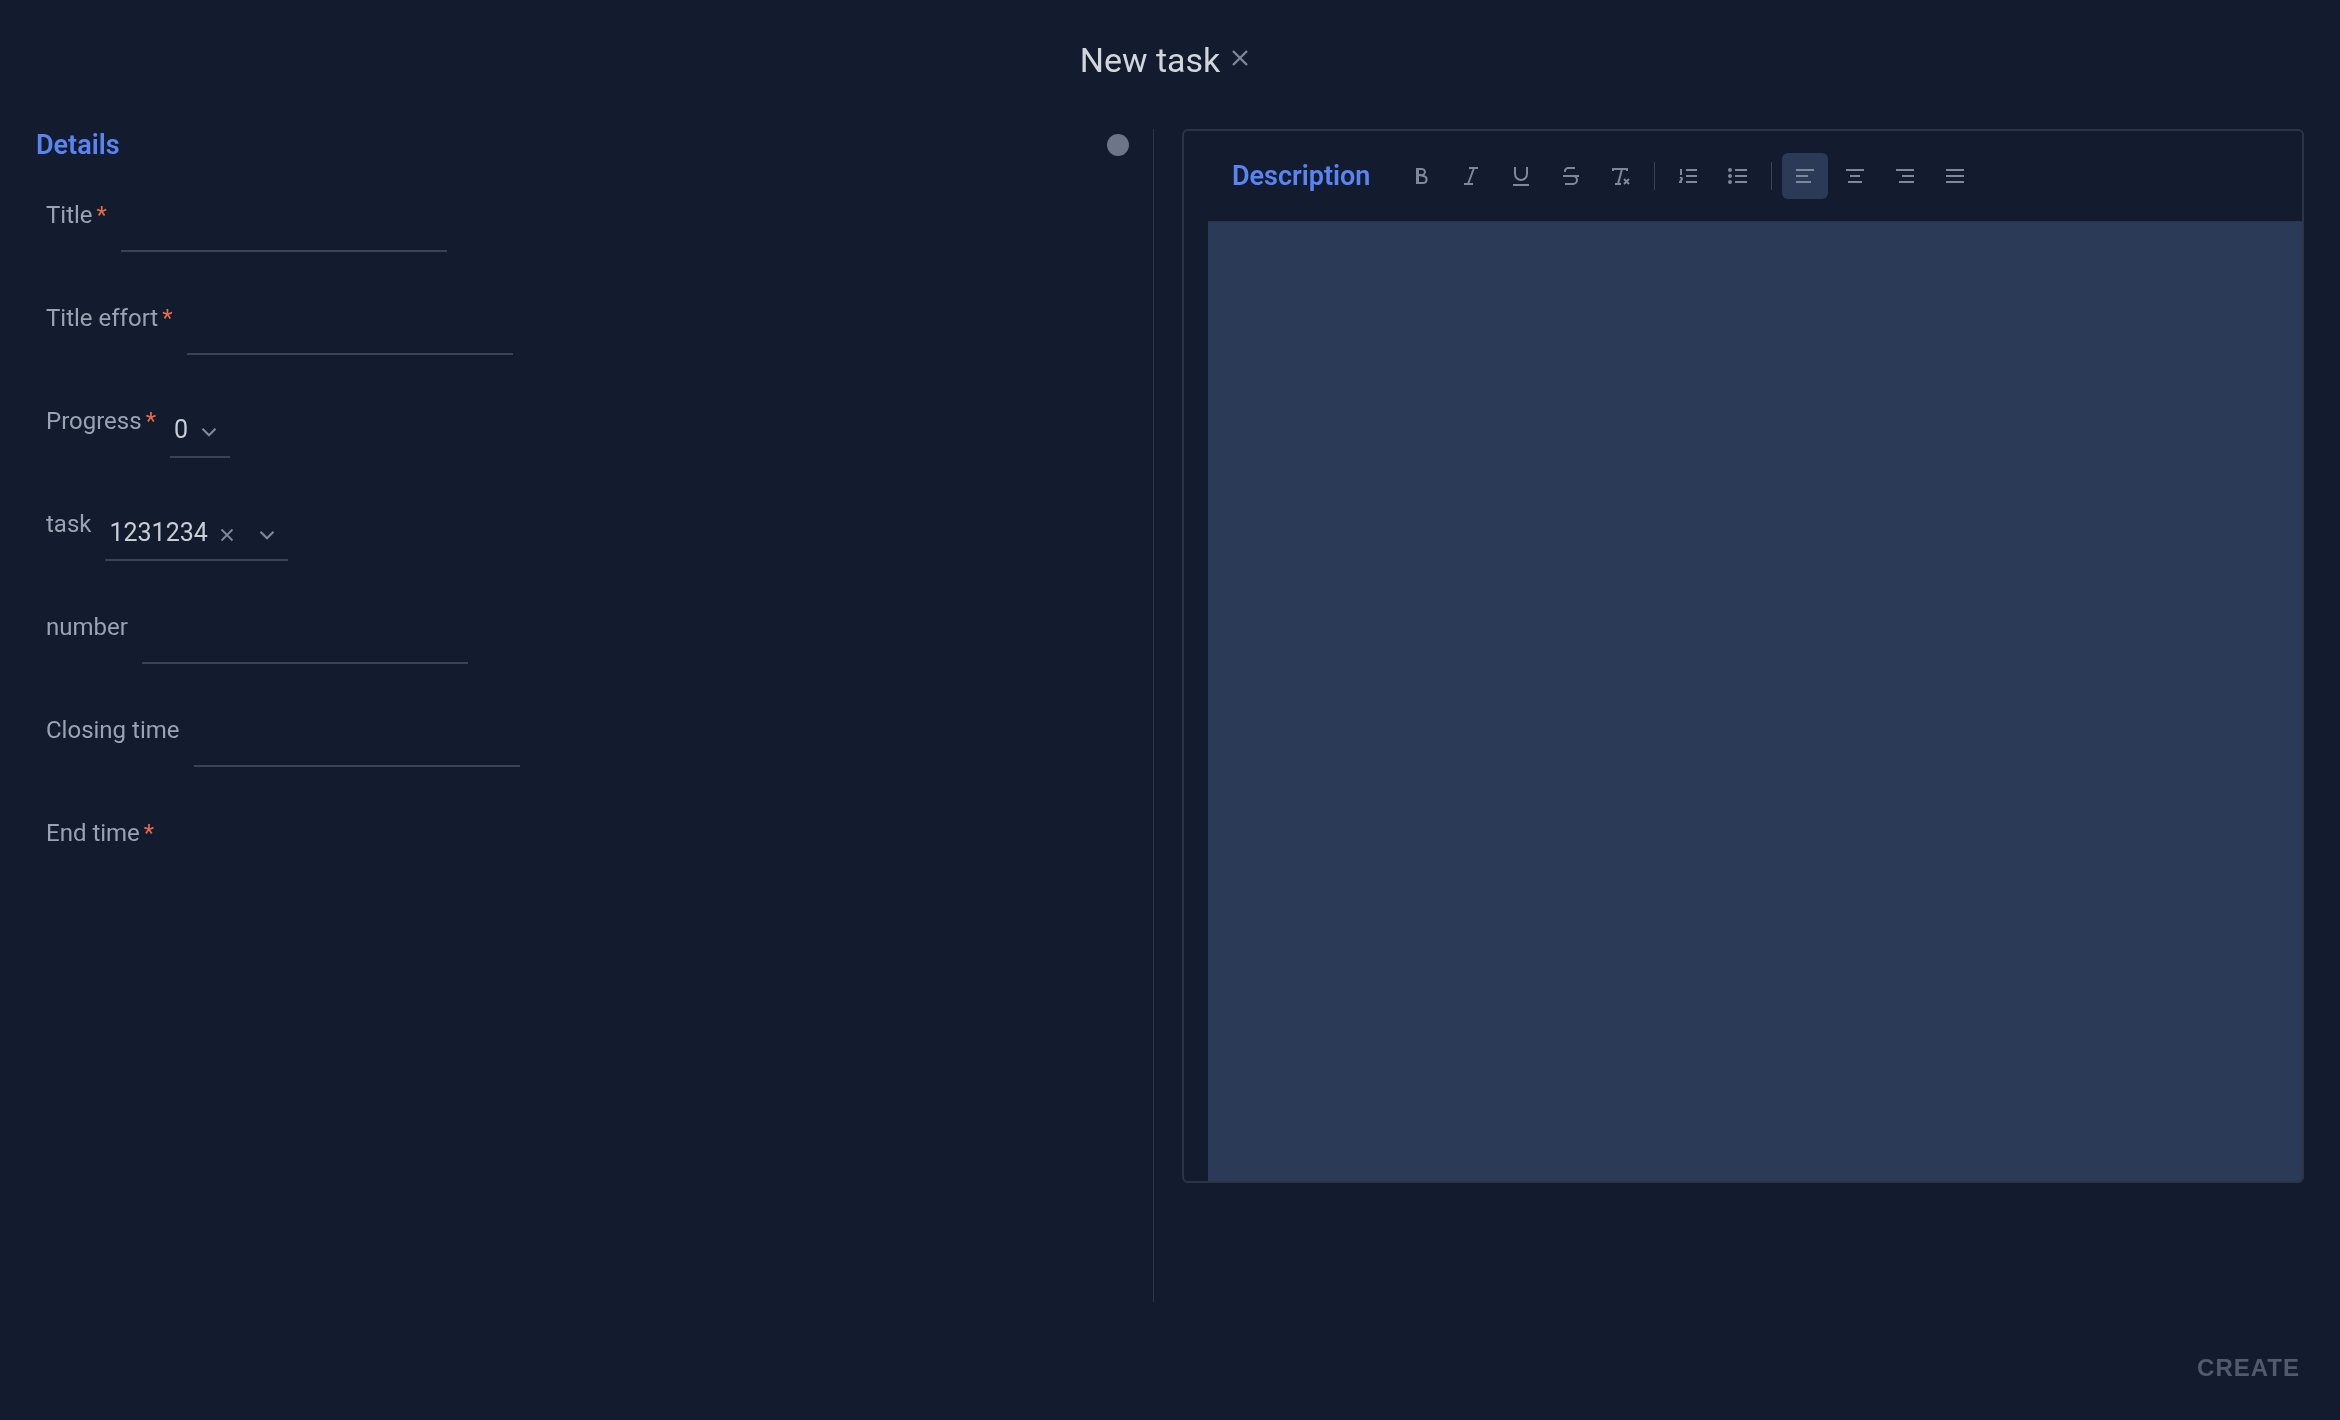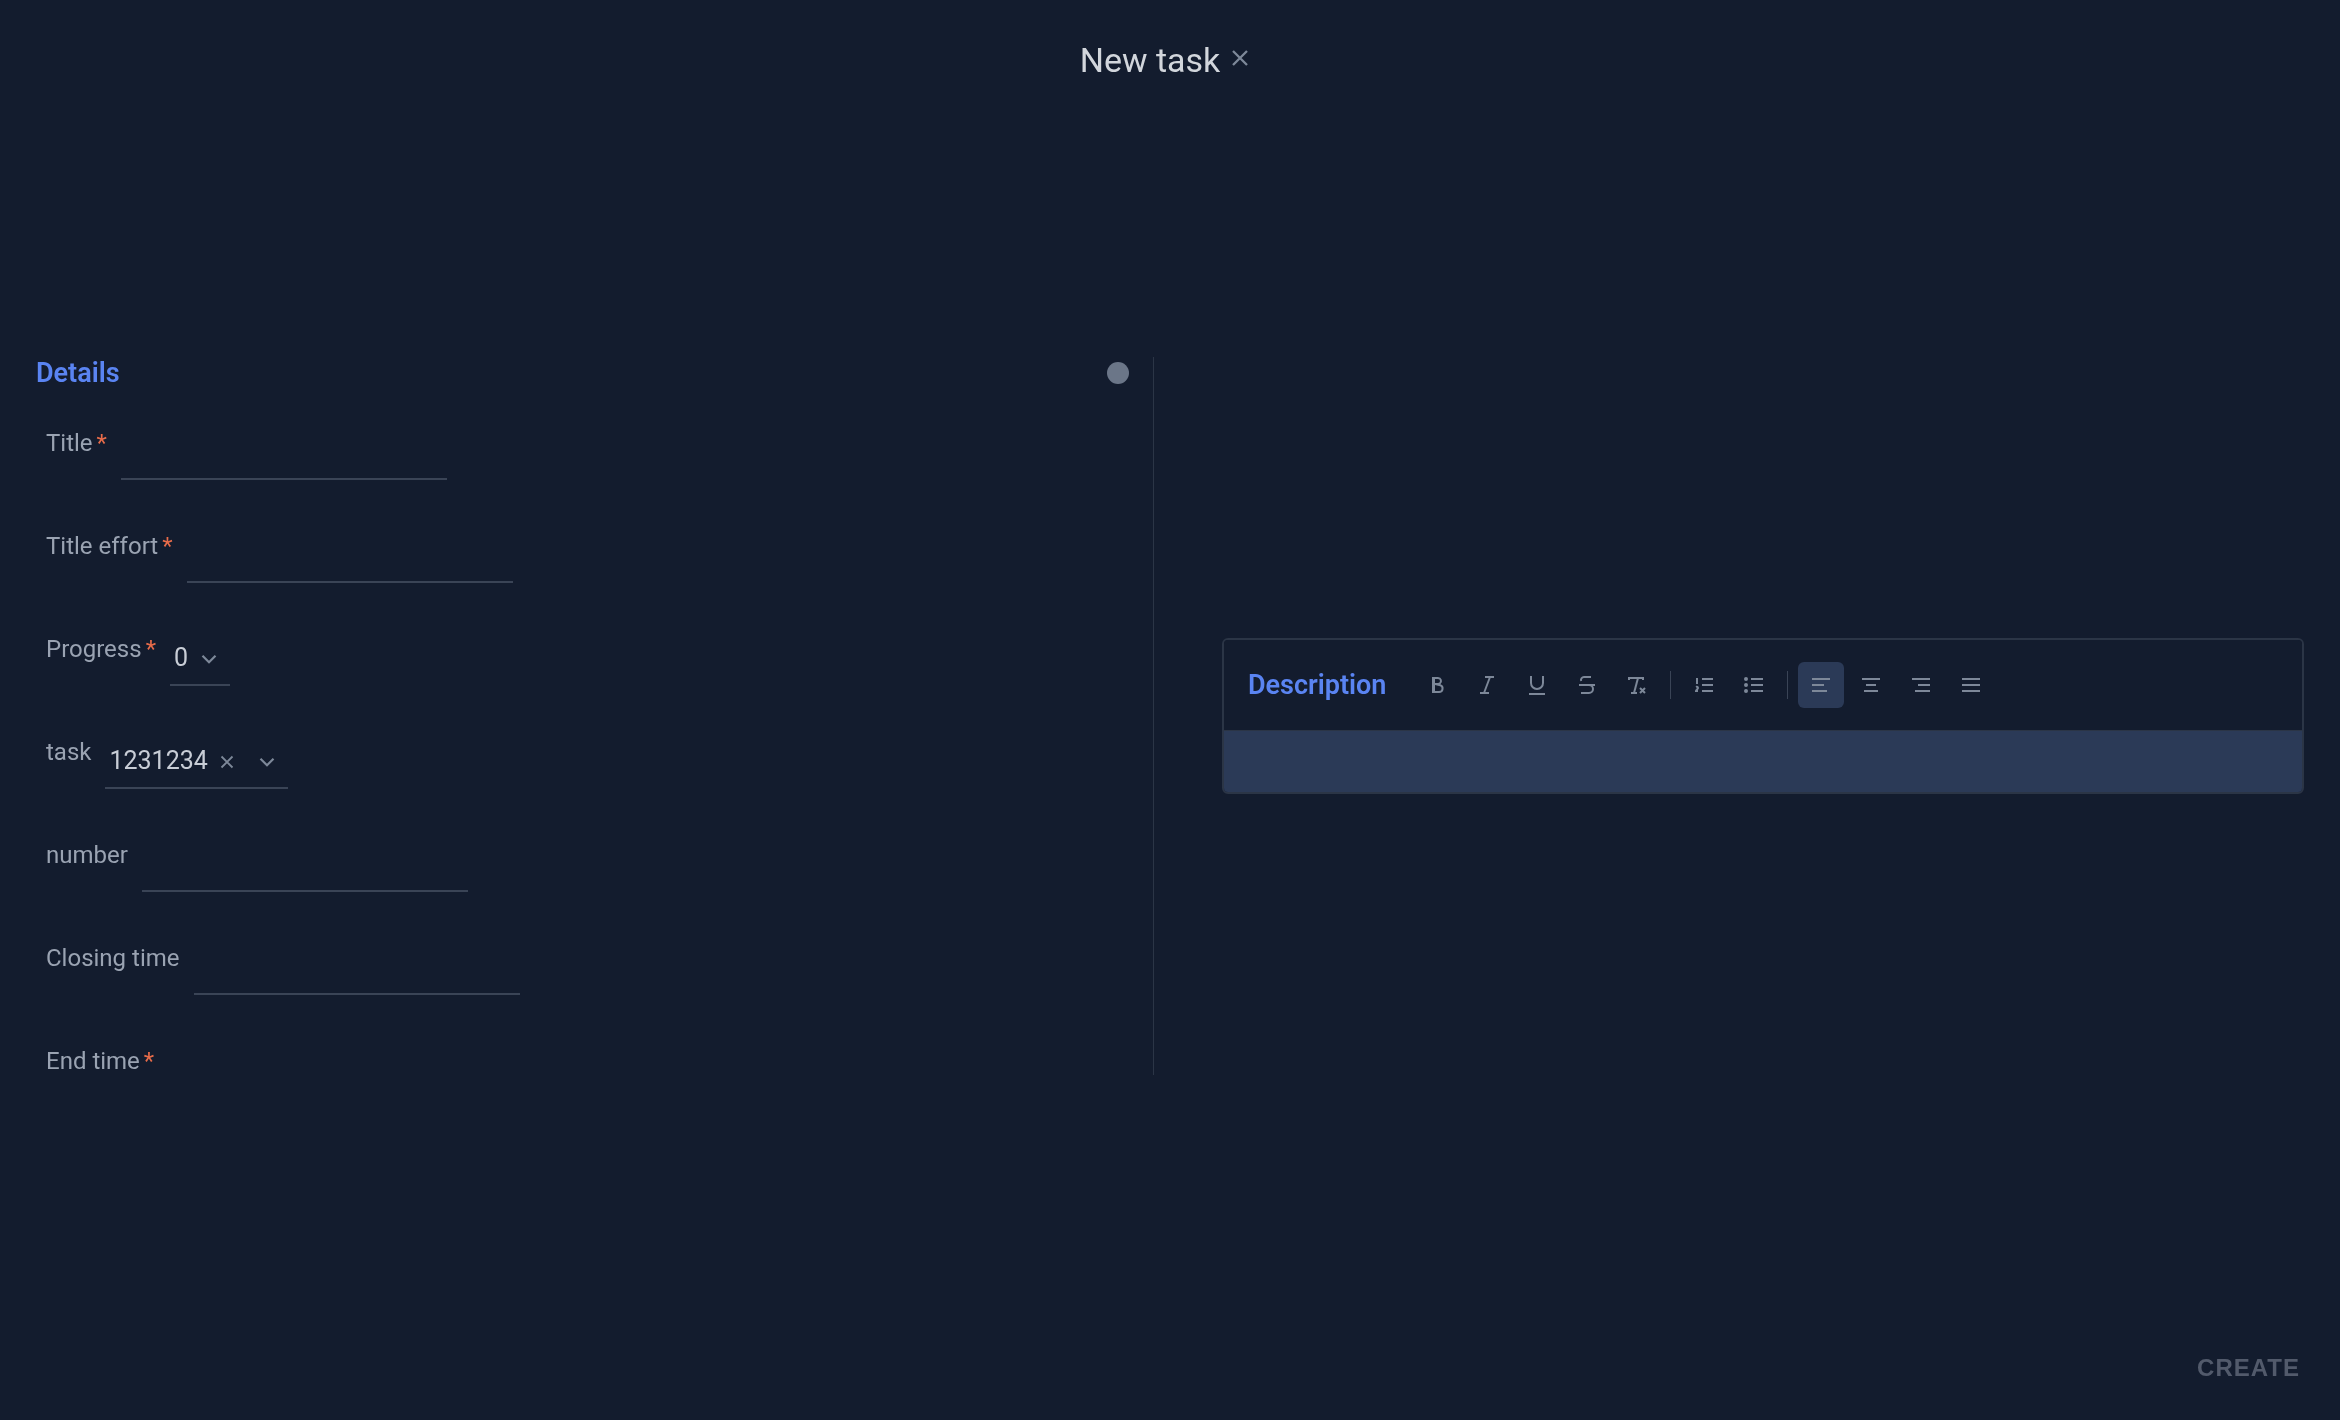--- a/index.html
+++ b/index.html
@@ -33,23 +33,22 @@
   border: none;
   cursor: pointer;
   color: #7d8899;
   padding: 6px;
 }
 .close-btn svg { width: 28px; height: 28px; }
 .body {
   flex: 1;
   display: flex;
   padding: 28px 36px 20px 36px;
-  gap: 68px;
+  gap: 28px;
   min-height: 0;
-  align-items: center;
 }
 .left-panel {
   flex: 0 0 1118px;
   display: flex;
   flex-direction: column;
   min-height: 0;
   border-right: 1px solid #2b3546;
   padding-right: 24px;
 }
 .section-header {
@@ -130,20 +129,21 @@
 }
 .editor-wrapper {
   flex: 1;
   display: flex;
   flex-direction: column;
   border: 2px solid #2b3546;
   border-radius: 6px;
   overflow: hidden;
   min-height: 0;
   max-height: 1054px;
+  padding-left: 24px;
 }
 .editor-toolbar {
   display: flex;
   align-items: center;
   gap: 4px;
   padding: 22px 24px;
   border-bottom: 1px solid #2b3546;
   background: #131c2e;
 }
 .editor-title {

